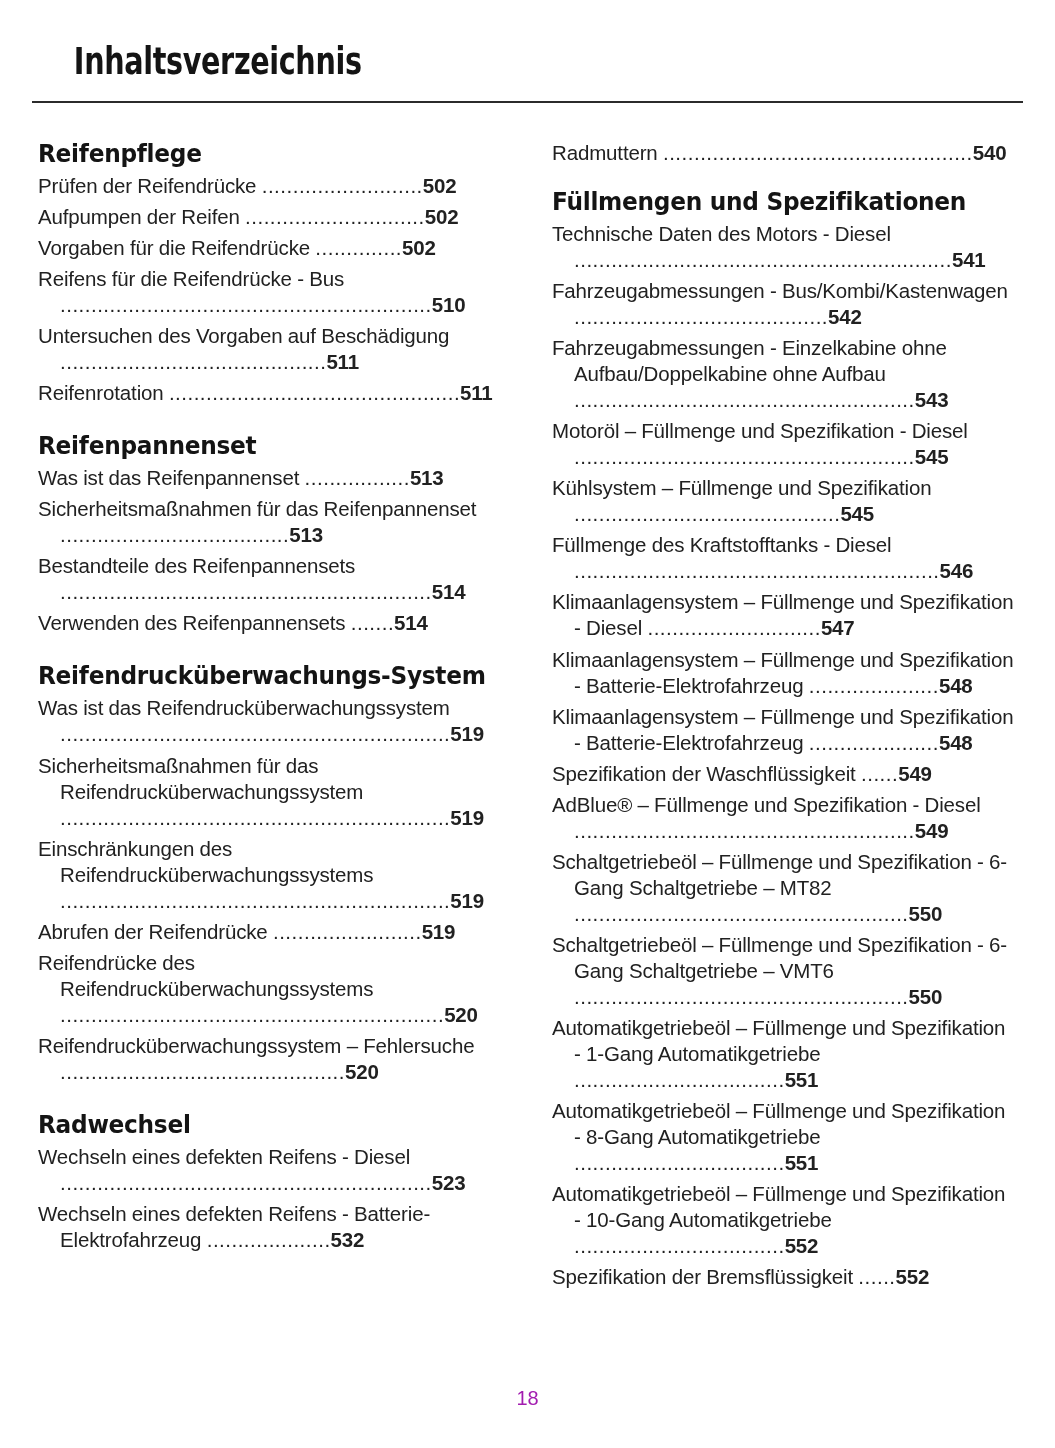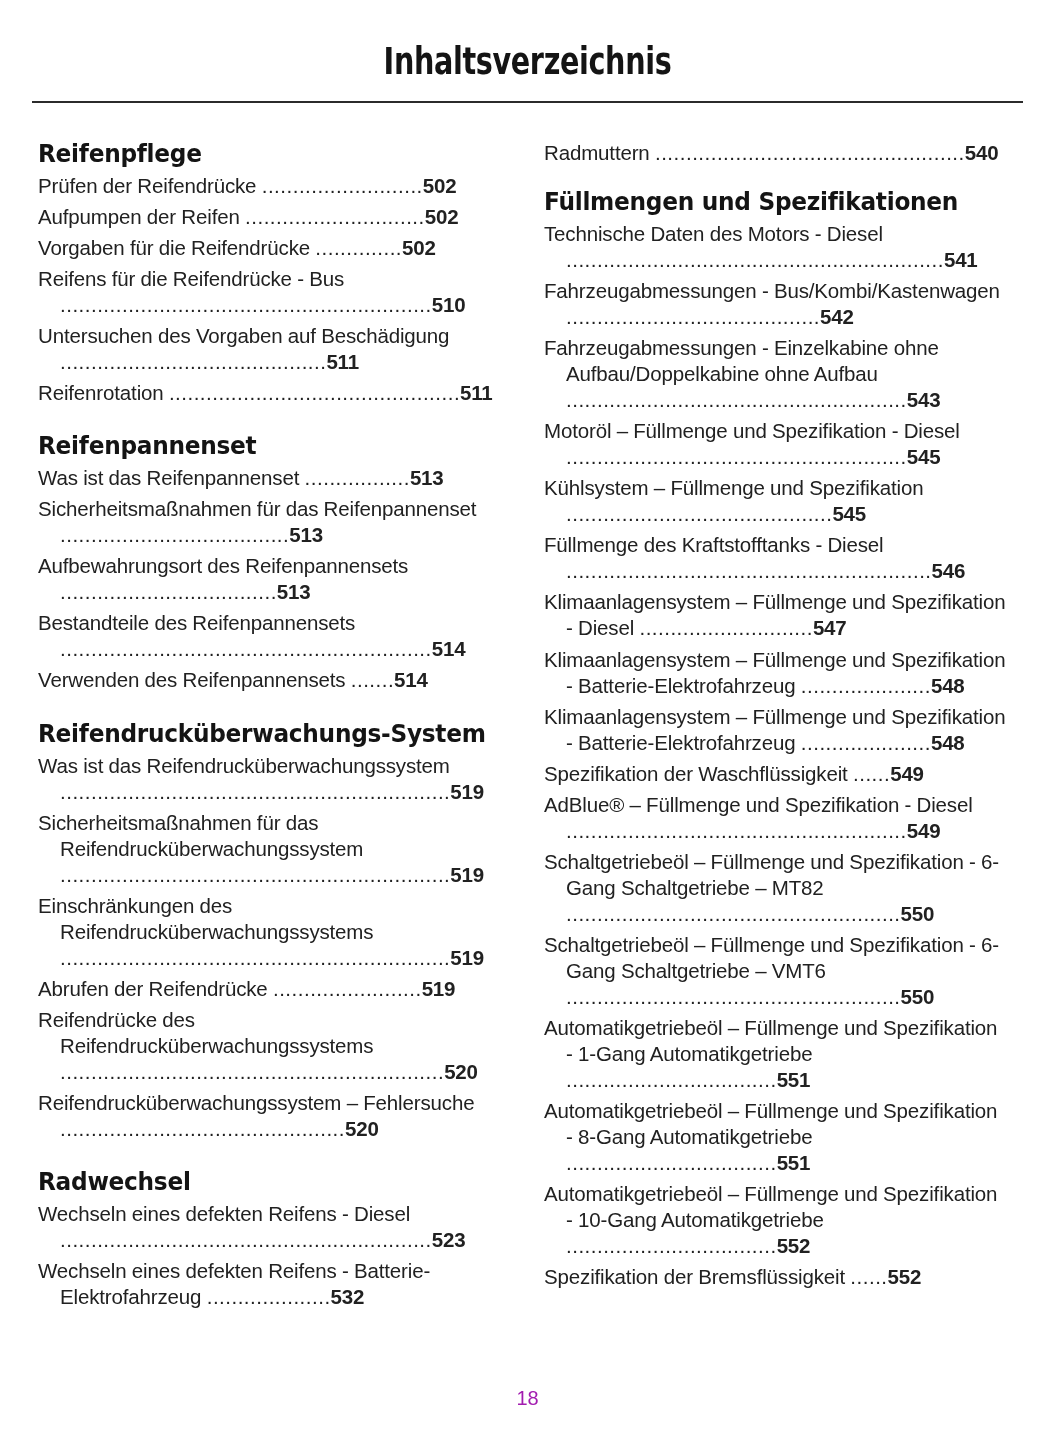--- a/index.html
+++ b/index.html
@@ -18,21 +18,21 @@
   .page {
     width: 1055px;
     height: 1448px;
     box-sizing: border-box;
     position: relative;
   }
 
   
   .page-header {
     padding-top: 40px;
-    text-align: center;
+    text-align: left;
   }
   .page-header h1 {
     margin: 0;
     font-size: 37px;
     font-weight: bold;
     letter-spacing: -0.4px;
     font-family: "DejaVu Sans", sans-serif;
     font-stretch: condensed;
     transform: scaleX(0.86);
     transform-origin: center;
@@ -44,21 +44,21 @@
     height: 0;
   }
 
   
   .columns {
     position: absolute;
     top: 140px;
     left: 0;
     width: 1055px;
     display: flex;
-    gap: 8px;
+    gap: 16px;
   }
   .col {
     width: 462px;
     box-sizing: border-box;
   }
   .col-left  { margin-left: 38px; }
   .col-right { margin-left: 36px; }
 
   
   .sec-heading {
@@ -127,21 +127,20 @@
           <p class="entry"><span>Aufpumpen der Reifen </span><span class="leader">.............................</span><span class="pg">502</span></p>
           <p class="entry"><span>Vorgaben für die Reifendrücke </span><span class="leader">..............</span><span class="pg">502</span></p>
           <p class="entry"><span>Reifens für die Reifendrücke - Bus </span><span class="leader">............................................................</span><span class="pg">510</span></p>
           <p class="entry"><span>Untersuchen des Vorgaben auf Beschädigung </span><span class="leader">...........................................</span><span class="pg">511</span></p>
           <p class="entry"><span>Reifenrotation </span><span class="leader">...............................................</span><span class="pg">511</span></p>
         </div>
         <div class="section">
           <h2 class="sec-heading">Reifenpannenset</h2>
           <p class="entry"><span>Was ist das Reifenpannenset </span><span class="leader">.................</span><span class="pg">513</span></p>
           <p class="entry"><span>Sicherheitsmaßnahmen für das Reifenpannenset </span><span class="leader">.....................................</span><span class="pg">513</span></p>
-          <p class="entry"><span>Aufbewahrungsort des Reifenpannensets </span><span class="leader">...................................</span><span class="pg">513</span></p>
           <p class="entry"><span>Bestandteile des Reifenpannensets </span><span class="leader">............................................................</span><span class="pg">514</span></p>
           <p class="entry"><span>Verwenden des Reifenpannensets </span><span class="leader">.......</span><span class="pg">514</span></p>
         </div>
         <div class="section">
           <h2 class="sec-heading">Reifendrucküberwachungs-System</h2>
           <p class="entry"><span>Was ist das Reifendrucküberwachungssystem </span><span class="leader">...............................................................</span><span class="pg">519</span></p>
           <p class="entry"><span>Sicherheitsmaßnahmen für das Reifendrucküberwachungssystem </span><span class="leader">...............................................................</span><span class="pg">519</span></p>
           <p class="entry"><span>Einschränkungen des Reifendrucküberwachungssystems </span><span class="leader">...............................................................</span><span class="pg">519</span></p>
           <p class="entry"><span>Abrufen der Reifendrücke </span><span class="leader">........................</span><span class="pg">519</span></p>
           <p class="entry"><span>Reifendrücke des Reifendrucküberwachungssystems </span><span class="leader">..............................................................</span><span class="pg">520</span></p>

